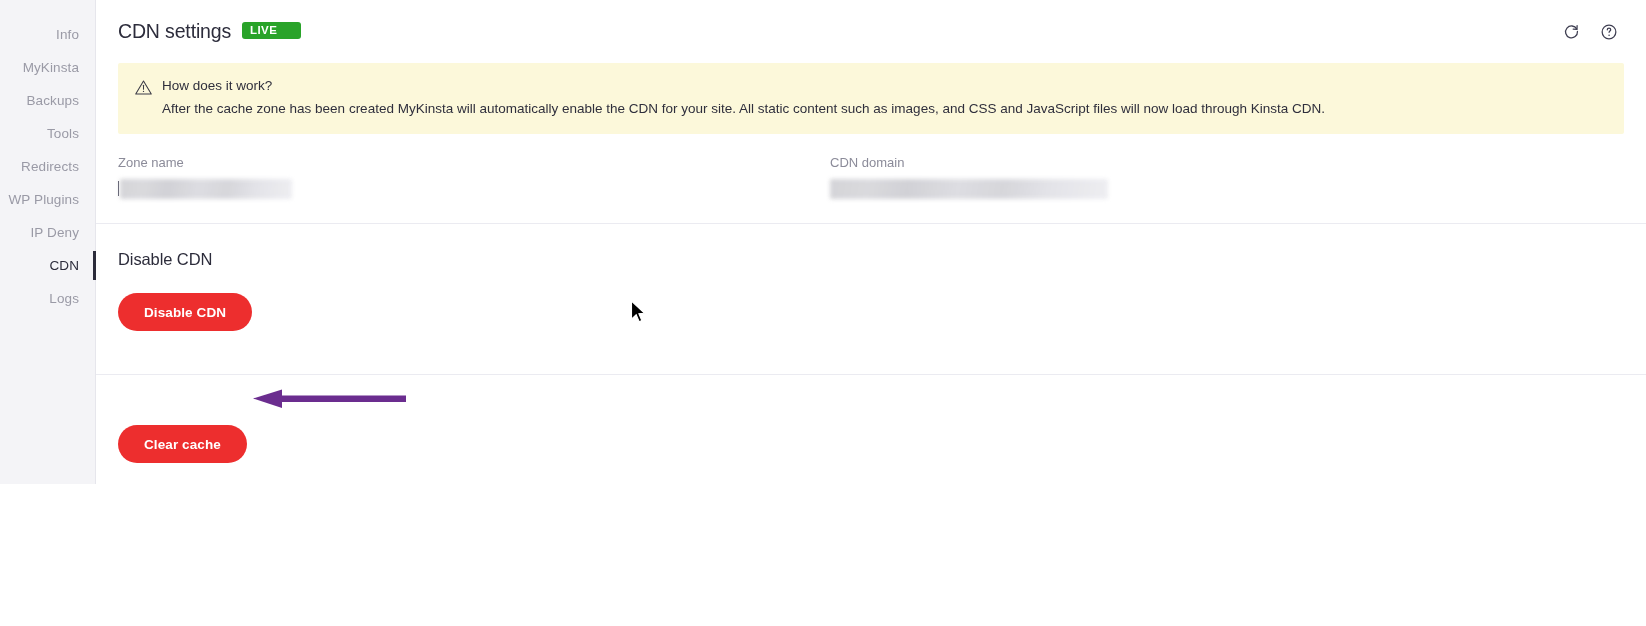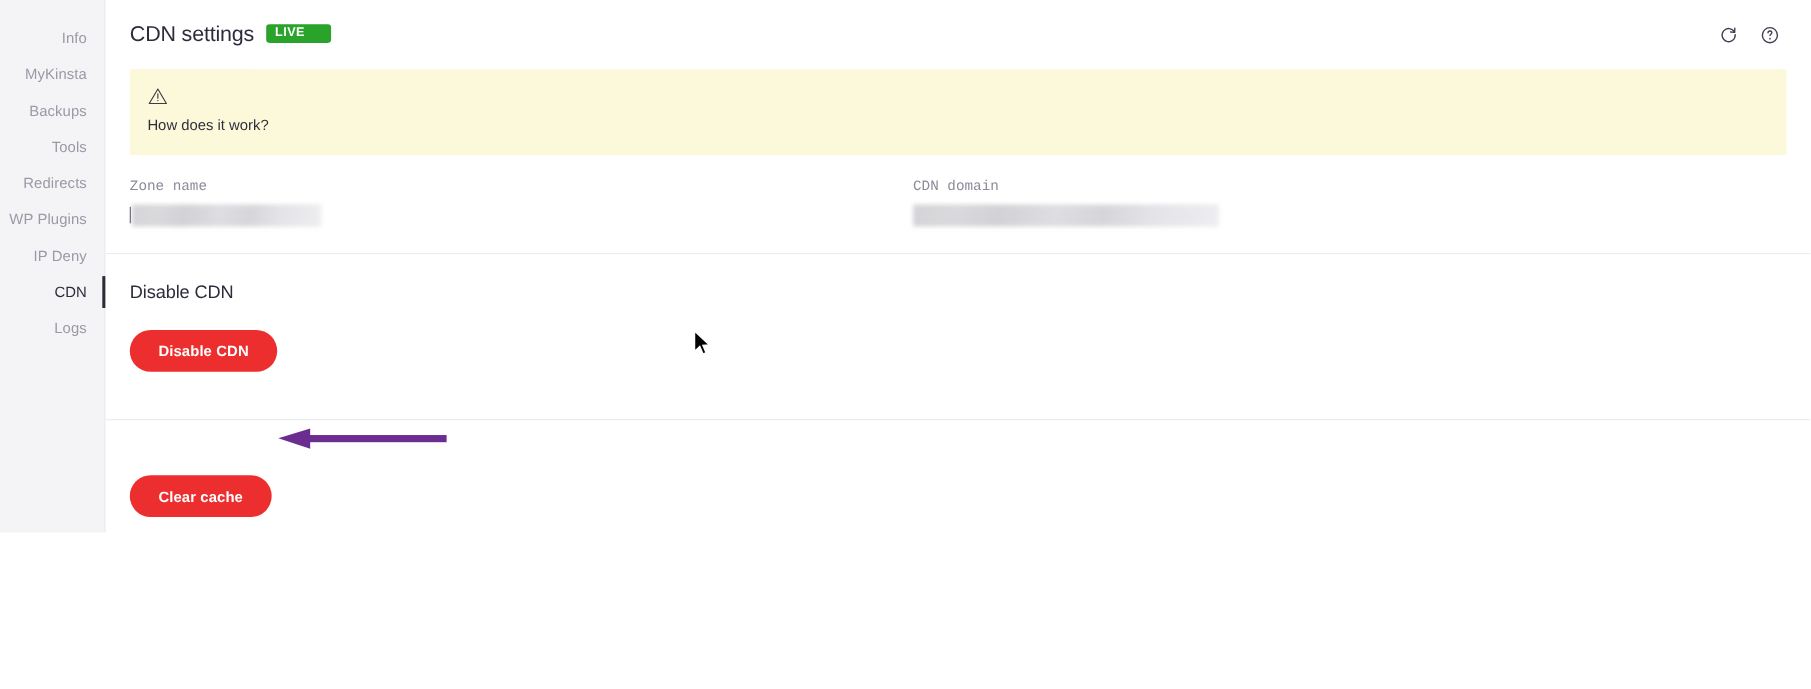--- a/index.html
+++ b/index.html
@@ -97,21 +97,20 @@
     color: #3f3f52;
   }
 
   
   .callout {
     margin: 0 22px;
     background: #fcf8da;
     border-radius: 2px;
     display: flex;
     padding: 13px 16px 15px 16px;
-    flex-direction: column;
   }
   .callout-icon {
     flex: 0 0 28px;
     padding-top: 2px;
     color: #3b3b46;
   }
   .callout-body { flex: 1 1 auto; }
   .callout-title {
     font-size: 13.5px;
     color: #2f2f3c;
@@ -143,21 +142,20 @@
     display: flex;
     margin-top: 21px;
     padding-bottom: 24px;
   }
   .field { width: 712px; }
   .field.second { width: auto; }
   .field-label {
     font-size: 13px;
     color: #8b8b99;
     margin-bottom: 8px;
-    font-family: Liberation Mono, monospace;
   }
   .field-value-wrap {
     position: relative;
     height: 21px;
     display: flex;
     align-items: center;
   }
   .caret {
     width: 1px;
     height: 15px;
@@ -289,20 +287,21 @@
     <div class="callout">
       <div class="callout-icon">
         <svg width="19" height="19" viewBox="0 0 22 22" fill="none" stroke="#3b3b46" stroke-width="1.2">
           <path d="M11 3.4 L20 18.6 H2 Z" stroke-linejoin="round"></path>
           <path d="M11 8.4 V13" stroke-linecap="round"></path>
           <circle cx="11" cy="15.6" r="0.75" fill="#3b3b46" stroke="none"></circle>
         </svg>
       </div>
       <div class="callout-body">
         <div class="callout-title">How does it work?</div>
+        <div class="callout-line">After the cache zone has been created MyKinsta will automatically enable the CDN for your site. All static content such as images, and CSS and JavaScript files will now load through Kinsta CDN.</div>
       </div>
     </div>
 
     <div class="section">
       <div class="fields">
         <div class="field">
           <div class="field-label">Zone name</div>
           <div class="field-value-wrap">
             <span class="caret"></span>
             <span class="redacted zone"></span>

